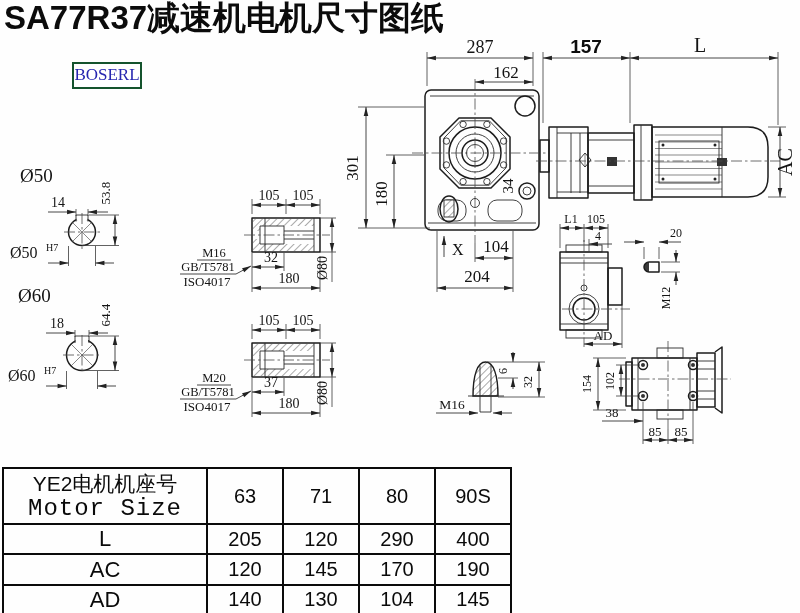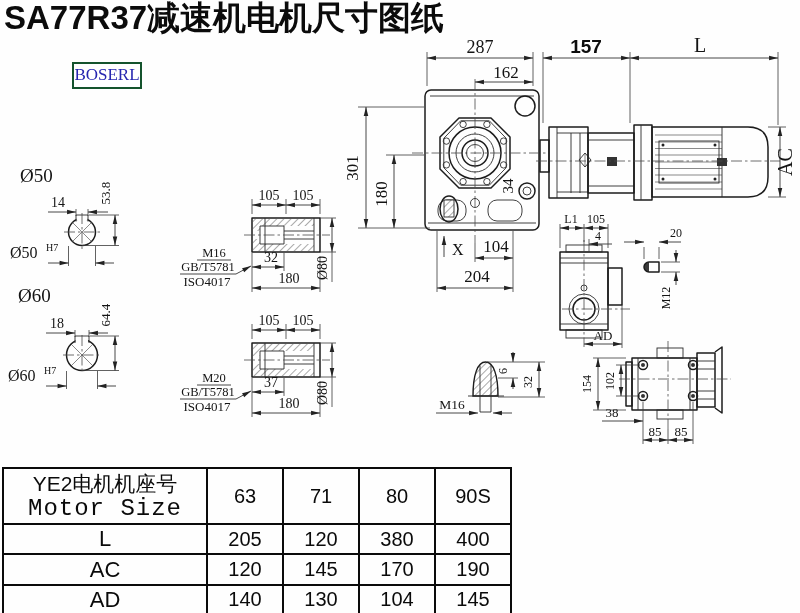--- a/index.html
+++ b/index.html
@@ -427,21 +427,21 @@
         </td>
         <td class="c num">63</td>
         <td class="c num">71</td>
         <td class="c num">80</td>
         <td class="c num">90S</td>
       </tr>
       <tr class="r2">
         <td class="lbl">L</td>
         <td class="c num">205</td>
         <td class="c num">120</td>
-        <td class="c num">380</td>
+        <td class="c num">290</td>
         <td class="c num">400</td>
       </tr>
       <tr class="r3">
         <td class="lbl">AC</td>
         <td class="c num">120</td>
         <td class="c num">145</td>
         <td class="c num">170</td>
         <td class="c num">190</td>
       </tr>
       <tr class="r4">

